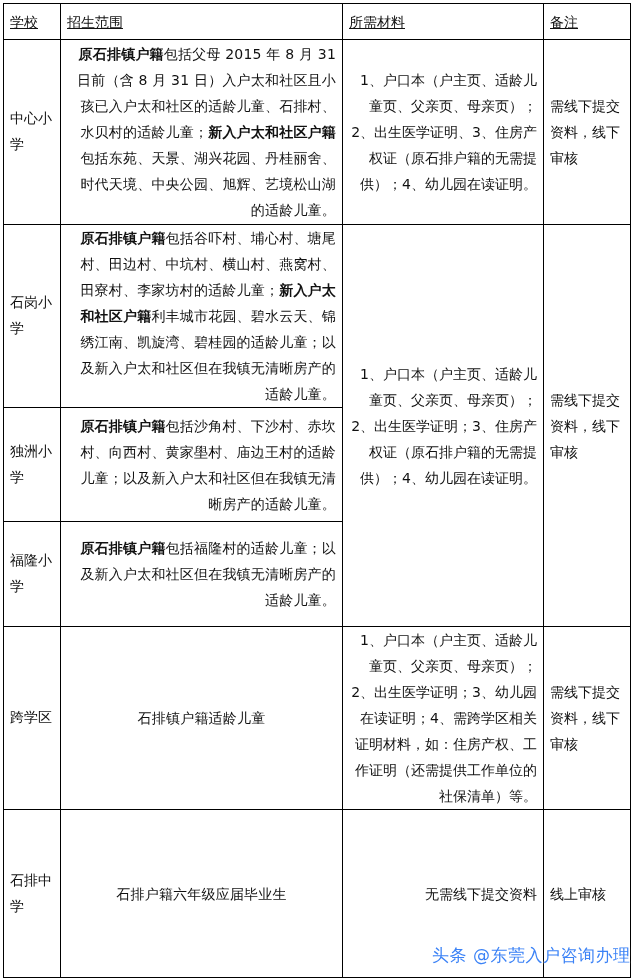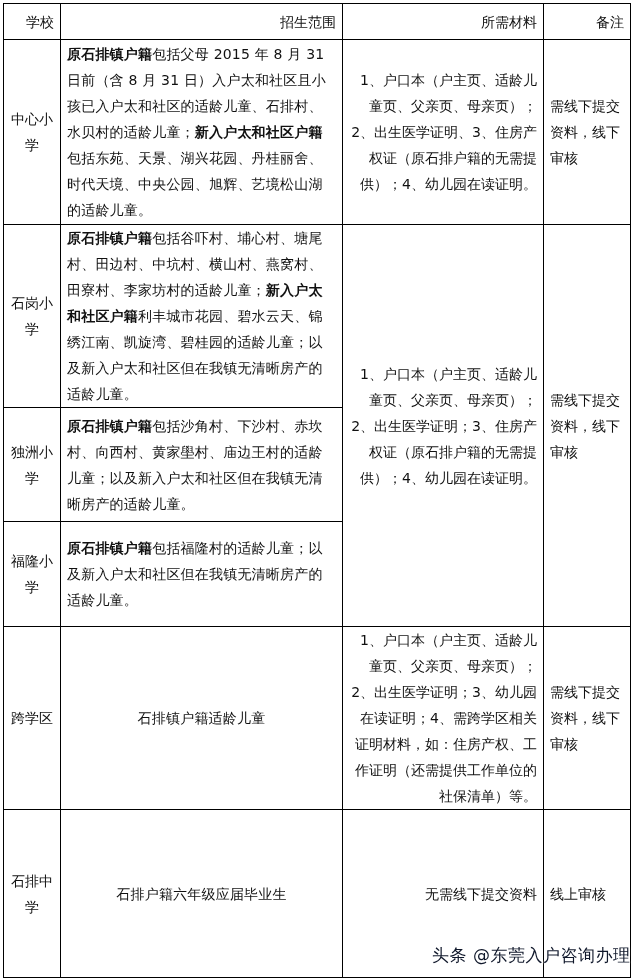--- a/index.html
+++ b/index.html
@@ -27,36 +27,37 @@
   .tbl td, .tbl th {
     border: 1.5px solid #000000;
     padding: 0 6px;
     font-size: 14px;
     line-height: 26px;
     font-weight: normal;
     vertical-align: middle;
     word-break: break-all;
   }
   .tbl th {
-    text-align: right;
+    text-align: left;
     height: 35px;
+    text-decoration: underline;
   }
-  .c-school { text-align: center; padding: 0 8px; line-height: 31px; }
-  .c-range { text-align: left; letter-spacing: 0.2px; }
+  .c-school { text-align: left; padding: 0 8px; line-height: 31px; font-family: Liberation Serif, serif; }
+  .c-range { text-align: right; letter-spacing: 0.2px; }
   .c-range.center { text-align: center; margin-left: 16px; }
   .c-mat { text-align: right; padding: 0 8px; }
   .c-mat.center { text-align: right; }
   .c-note { padding: 0 6px; }
   b { font-weight: bold; }
   .watermark {
     position: absolute;
     left: 432px;
     top: 944px;
     font-size: 17px;
-    color: #0f172a;
+    color: #3b82f6;
     letter-spacing: 0.5px;
     white-space: nowrap;
     text-shadow: 0 0 2px #ffffff, 0 0 2px #ffffff;
   }
 </style>
 </head>
 <body>
 
 <table class="tbl">
   <colgroup>

